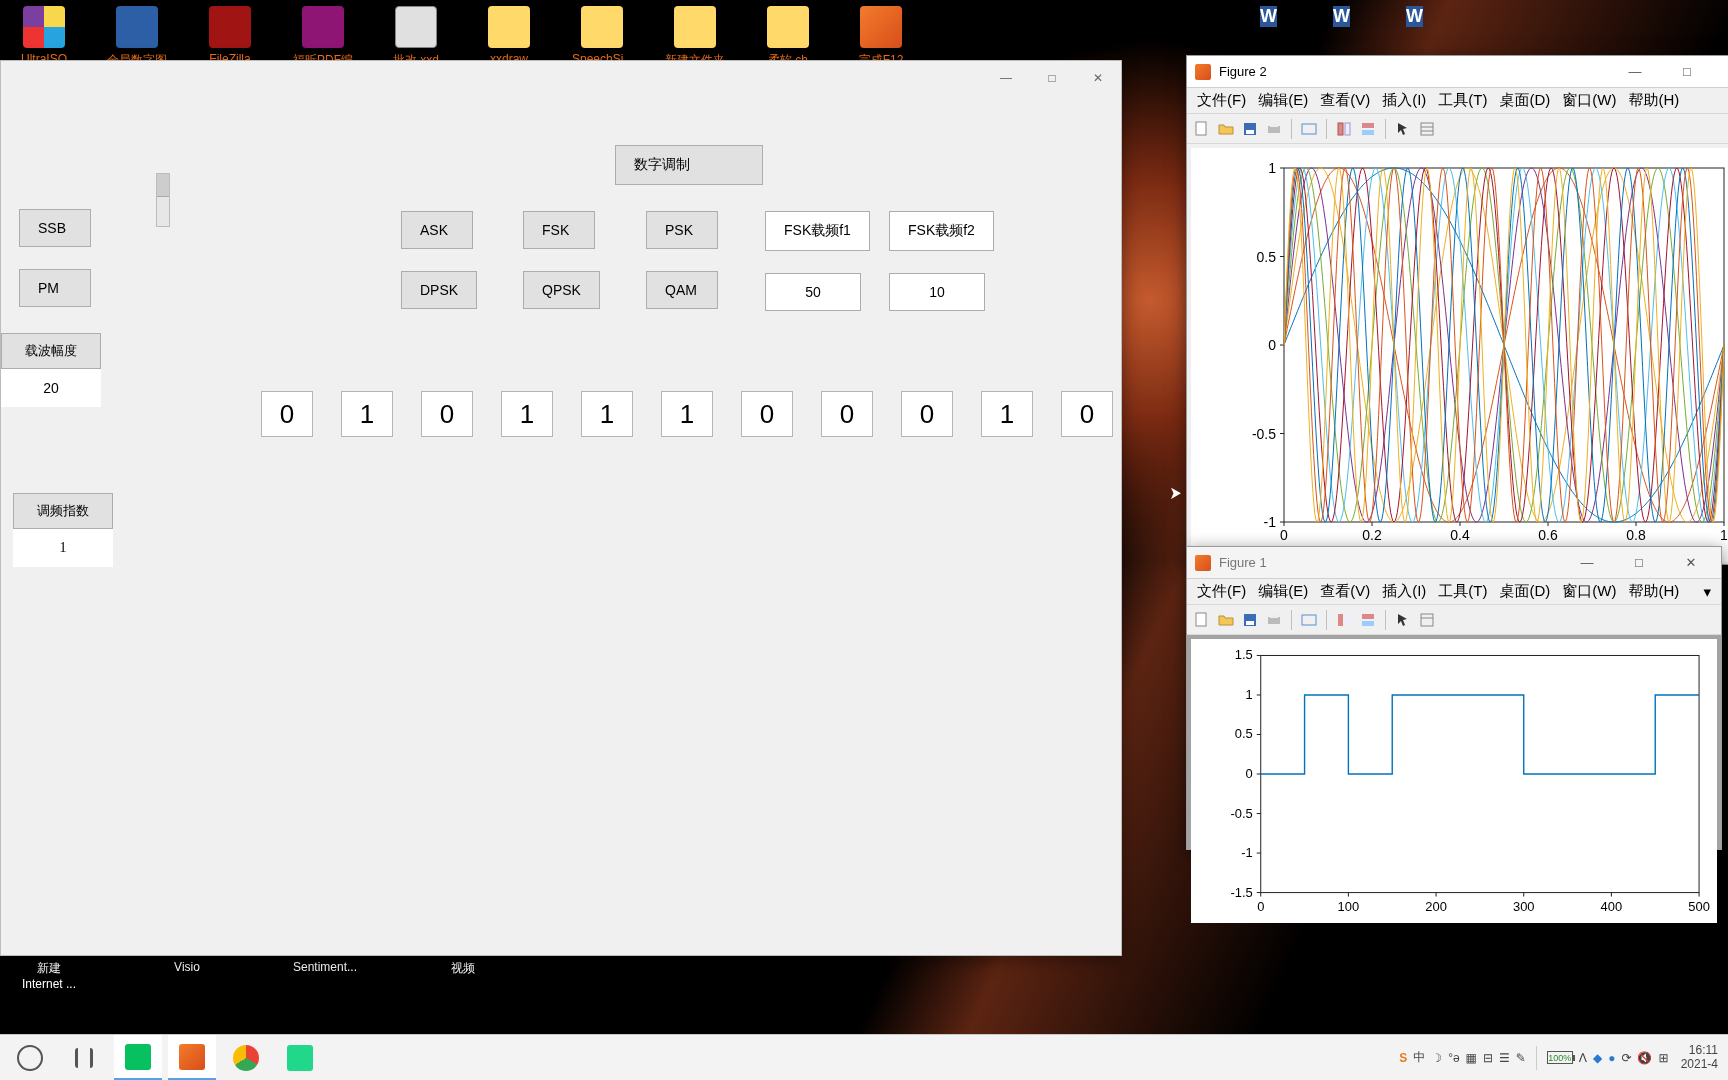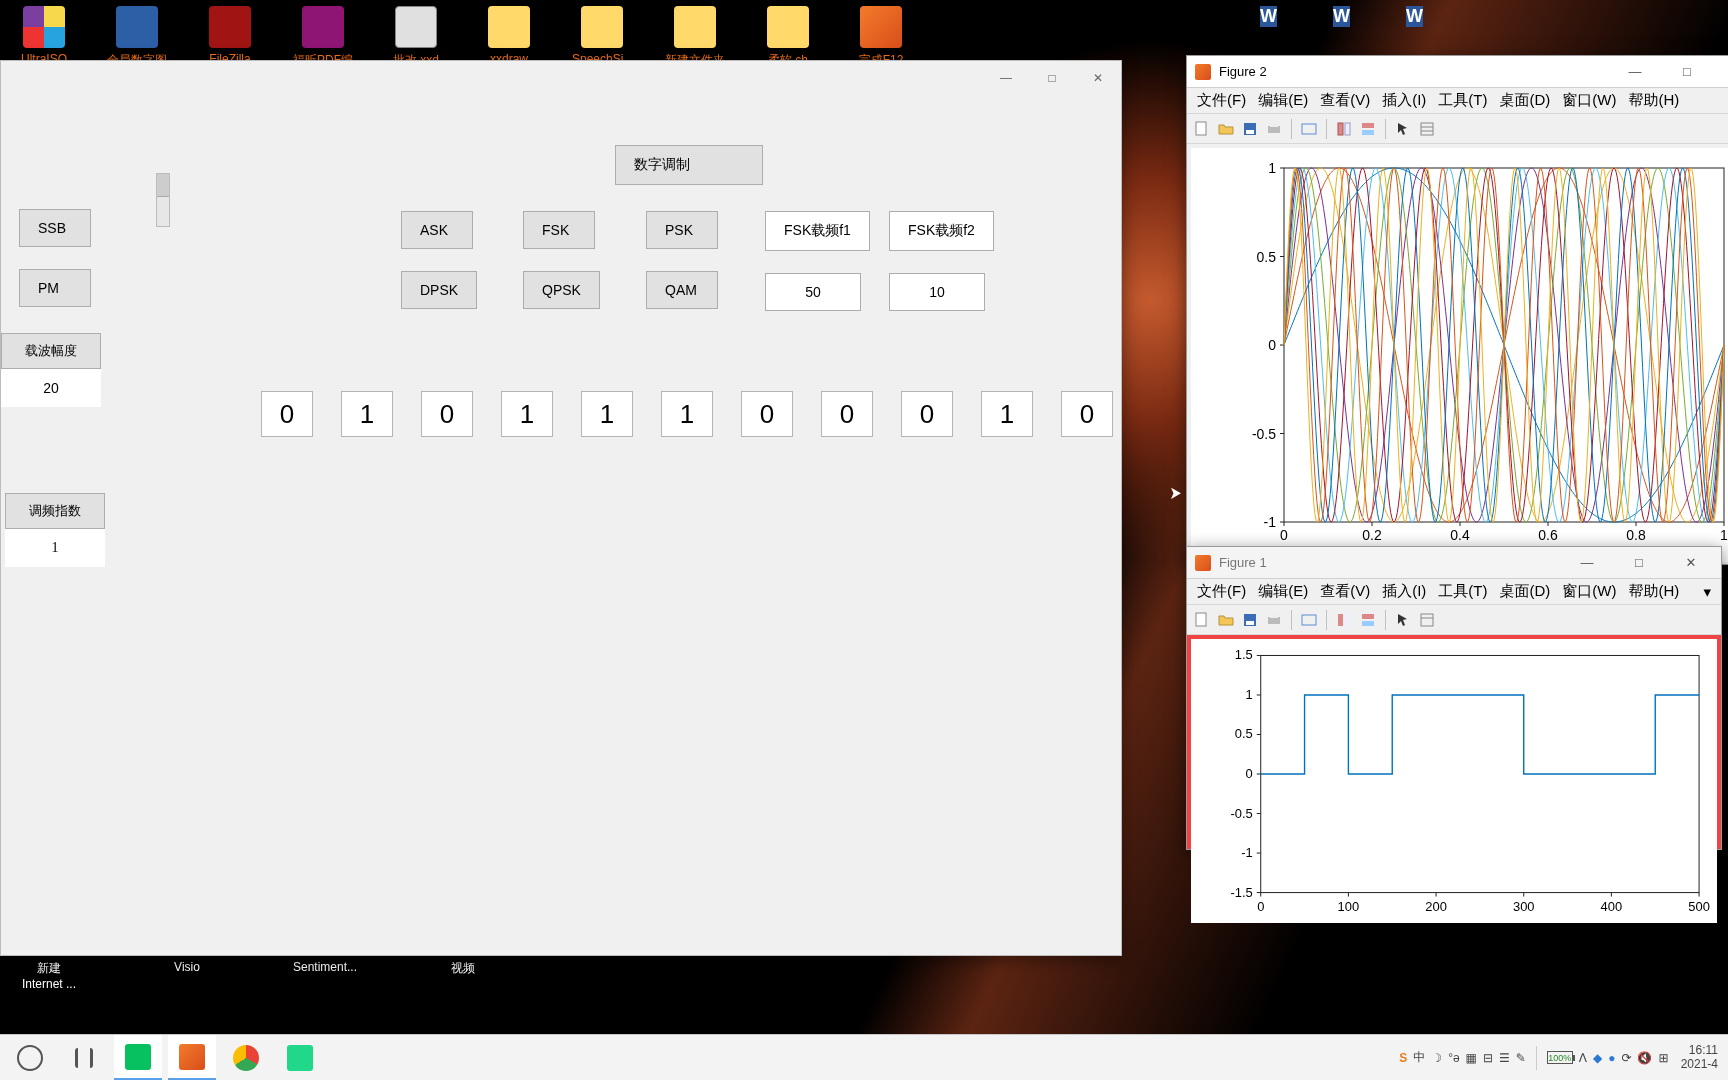--- a/index.html
+++ b/index.html
@@ -70,21 +70,21 @@
   .random-btn { background:#e1e1e1; border:1px solid #888; font-size:24px; padding:10px 24px; cursor:pointer;}
   .vslider { position:absolute; top:78px; left:155px; width:14px; height:54px; background:#e7e7e7; border:1px solid #bcbcbc;}
   .vslider:before{content:"";position:absolute;top:0;left:0;right:0;height:22px;background:#cdcdcd;border-bottom:1px solid #aaa;}
 
   
   .fig-win {
     position:absolute; background:#f0f0f0; border:1px solid #9a9a9a;
     box-shadow:0 4px 16px rgba(0,0,0,.5);
   }
   .fig-win.f2 { top:34px; left:1186px; width:584px; height:510px;margin-top:21px; }
-  .fig-win.f1 { top:546px; left:1186px; width:536px; height:304px; background:#ef4444;}
+  .fig-win.f1 { top:546px; left:1186px; width:536px; height:304px; background:#a3a3a3;}
   .fig-title { height:32px; display:flex; align-items:center; gap:8px; padding:0 8px; background:#fff; border-bottom:1px solid #d0d0d0;}
   .fig-win.f1 .fig-title { background:#f4f4f4; color:#777;}
   .fig-title .ml-ico { width:16px; height:16px; background:linear-gradient(135deg,#f37b2b,#d84e1a); border-radius:2px;}
   .fig-title .sp { flex:1;}
   .fig-title .w { width:44px; text-align:center; color:#555; font-size:13px;}
   .fig-menu { height:26px; display:flex; gap:4px; padding:0 6px; align-items:center; font-size:15px; background:#f0f0f0; border-bottom:1px solid #d8d8d8;}
   .fig-menu span { padding:2px 4px; cursor:default;}
   .fig-tb { height:30px; display:flex; gap:2px; padding:2px 4px; align-items:center; background:#f0f0f0; border-bottom:1px solid #d8d8d8;}
   .ftb-ico { width:22px; height:22px; border:1px solid transparent; display:flex; align-items:center; justify-content:center;}
   .ftb-ico svg { width:16px; height:16px;}
@@ -178,21 +178,21 @@
         <div class="small-input">50</div>
       </div>
     <div style="position:absolute; top:178px; left:888px;">
         <div class="small-input">10</div>
       </div>
 
     <div style="position:absolute; top:238px; left:0;">
       <div class="lbl">载波幅度</div>
       <div class="val-box">20</div>
     </div>
-    <div style="position:absolute; top:398px; left:4px;font-family:Liberation Serif, serif;">
+    <div style="position:absolute; top:398px; left:12px;font-family:Liberation Serif, serif;">
       <div class="lbl">调频指数</div>
       <div class="val-box">1</div>
     </div>
 
     <div style="position:absolute; top:296px; left:260px; display:flex; gap:28px;">
       <div class="bit-box">0</div>
       <div class="bit-box">1</div>
       <div class="bit-box">0</div>
       <div class="bit-box">1</div>
       <div class="bit-box">1</div>

